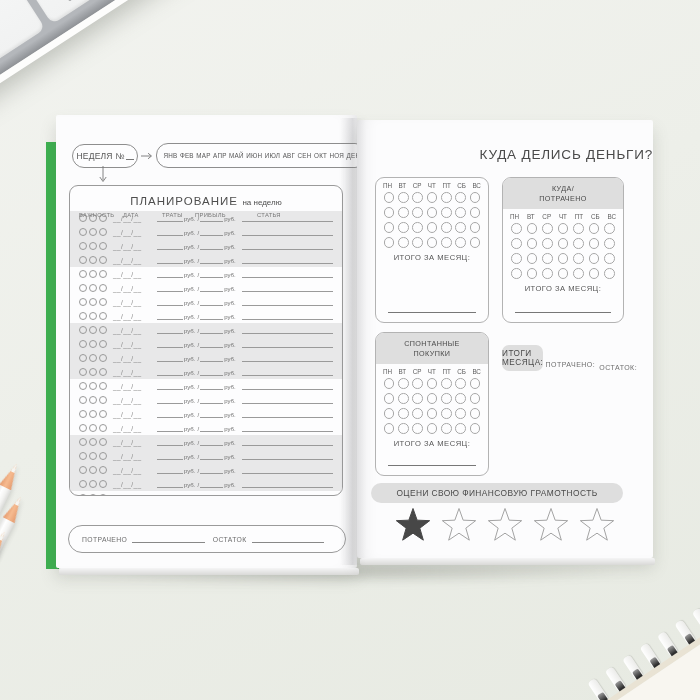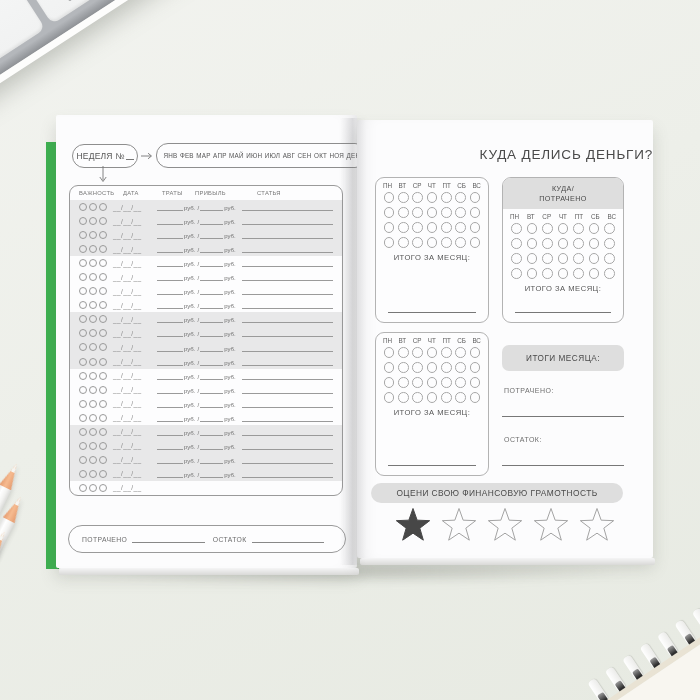--- a/index.html
+++ b/index.html
@@ -73,21 +73,21 @@
   .tr0{left:18px;top:57px;width:114px;height:146px;}
   .tr1{left:145px;top:57px;width:122px;height:146px;}
   .tr2{left:18px;top:212px;width:114px;height:144px;}
   .t-head{background:#dedede;min-height:27px;display:flex;flex-direction:column;justify-content:center;align-items:center;
     font-size:7.2px;letter-spacing:0.4px;color:#4a4a4a;line-height:1.3;padding:2px;}
   .t-days{display:flex;justify-content:space-between;padding:4px 7px 0;font-size:6.3px;color:#5c5c5c;}
   .t-circles{display:grid;grid-template-columns:repeat(7,1fr);row-gap:4.5px;padding:3px 6px 0;justify-items:center;}
   .circle{width:10.5px;height:10.5px;border:1px solid #a8a8a8;border-radius:50%;box-sizing:border-box;}
   .t-total{text-align:center;margin-top:5px;font-size:7.6px;letter-spacing:0.5px;color:#555;}
   .t-line{margin:auto 12px 9px;border-bottom:1px solid #777;height:0;}
-  .month-totals{position:absolute;left:145px;top:225px;width:122px;display:flex;flex-direction:column;}
+  .month-totals{position:absolute;left:145px;top:225px;width:122px;display:flex;flex-direction:row;}
   .mt-head{height:26px;background:#dedede;border-radius:7px;display:flex;align-items:center;justify-content:center;
     font-size:8.2px;letter-spacing:0.5px;color:#4a4a4a;}
   .mt-label{font-size:7px;color:#6e6e6e;letter-spacing:0.5px;margin:16px 2px 0;}
   .mt-label.second{margin-top:19px;}
   .mt-line{border-bottom:1px solid #777;margin-top:22px;height:0;}
   .rating-band{position:absolute;left:14px;top:363px;width:252px;height:20px;background:#dedede;border-radius:10px;
     display:flex;align-items:center;justify-content:center;font-size:8.4px;letter-spacing:0.4px;color:#4a4a4a;}
   .stars{position:absolute;left:0;right:0;top:386px;display:flex;justify-content:center;gap:6px;}
   .star{width:40px;height:40px;}
   .star polygon{fill:none;stroke:#a3a3a3;stroke-width:0.6;}
@@ -151,20 +151,24 @@
           <span class="month">ОКТ</span>
           <span class="month">НОЯ</span>
           <span class="month">ДЕК</span>
         </div>
     </div>
     <svg class="arrow-down" width="10" height="18" viewBox="0 0 10 18">
       <path d="M5 0 V14 M1.8 11 L5 15.5 L8.2 11" stroke="#777" stroke-width="0.9" fill="none"></path>
     </svg>
 
     <div class="plan-box">
+      <div class="plan-title">
+        <span class="big">ПЛАНИРОВАНИЕ</span>
+        <span class="small">на неделю</span>
+      </div>
       <div class="plan-cols">
         <span class="pc0">ВАЖНОСТЬ</span>
         <span class="pc1">ДАТА</span>
         <span class="pc2">ТРАТЫ</span>
         <span class="pc3">ПРИБЫЛЬ</span>
         <span class="pc4">СТАТЬЯ</span>
       </div>
       <div class="plan-rows" id="plan-rows">
           <div class="prow band">
             <span class="dots">
@@ -594,20 +598,24 @@
           <span class="circle"></span>
           <span class="circle"></span>
           <span class="circle"></span>
           <span class="circle"></span>
         </div>
       <div class="t-total">ИТОГО ЗА МЕСЯЦ:</div>
       <div class="t-line"></div>
     </div>
 
     <div class="tracker tr2">
+      <div class="t-head">
+          <span>СПОНТАННЫЕ</span>
+          <span>ПОКУПКИ</span>
+        </div>
       <div class="t-days">
           <span>ПН</span>
           <span>ВТ</span>
           <span>СР</span>
           <span>ЧТ</span>
           <span>ПТ</span>
           <span>СБ</span>
           <span>ВС</span>
         </div>
       <div class="t-circles">

